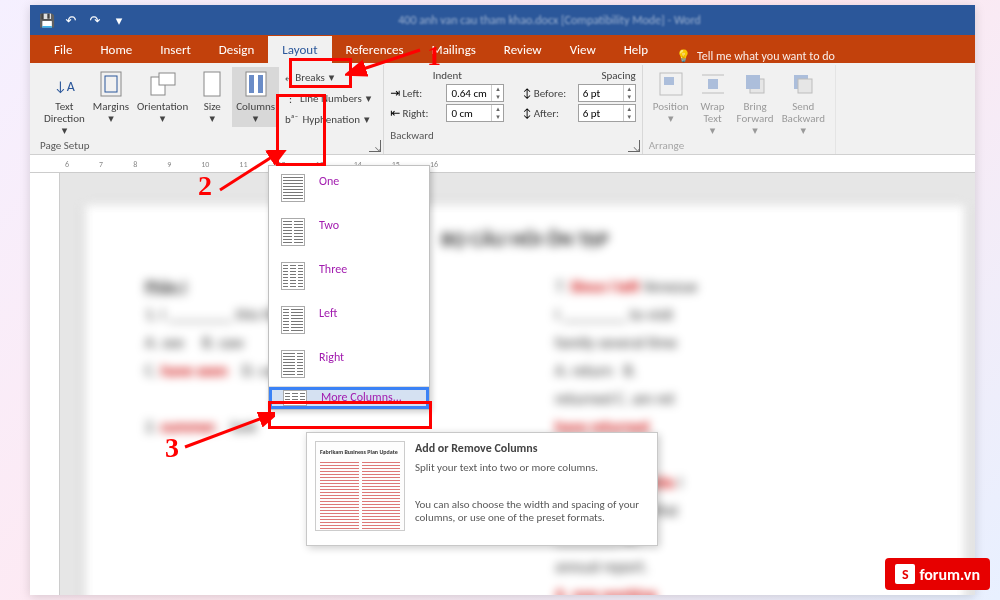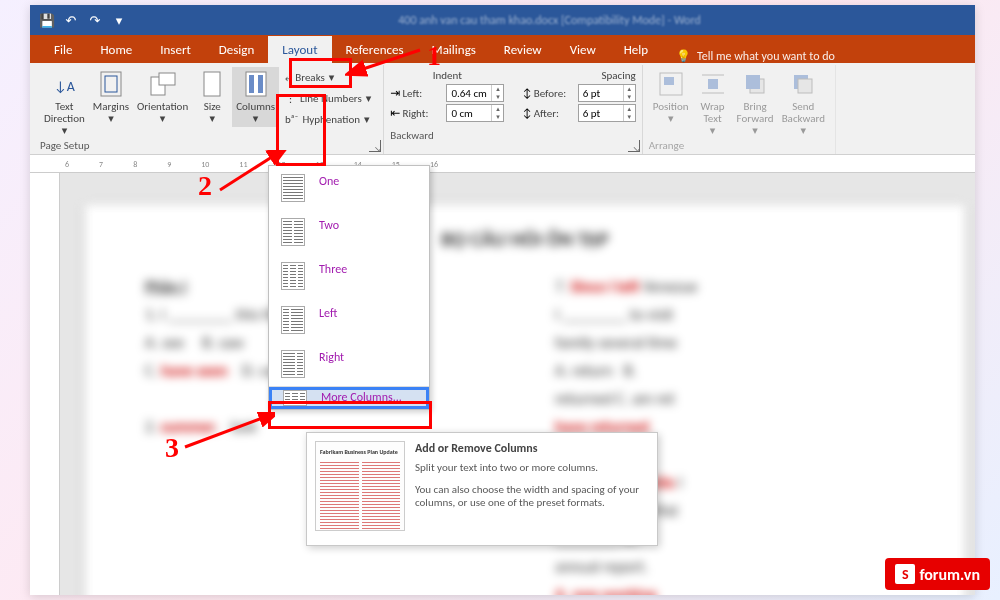--- a/index.html
+++ b/index.html
@@ -538,21 +538,21 @@
 <div class="tooltip">
   <div class="tooltip-img">
     <div class="tt-title">Fabrikam Business Plan Update</div>
     <div class="tt-cols">
         <div class="tt-col"></div>
         <div class="tt-col"></div>
       </div>
   </div>
   <div class="tooltip-text">
     <div class="tt-head">Add or Remove Columns</div>
-    <div style="margin-bottom:9px">Split your text into two or more columns.</div>
+    <div style="margin-bottom:24px">Split your text into two or more columns.</div>
     <div>You can also choose the width and spacing of your columns, or use one of the preset formats.</div>
   </div>
 </div>
 
 <div class="red-box" style="left:289px;top:58px;width:63px;height:30px"></div>
 <div class="red-box" style="left:276px;top:94px;width:50px;height:72px"></div>
 <div class="red-box" style="left:268px;top:401px;width:164px;height:28px"></div>
 
 <div class="annotation" style="left:427px;top:40px">1</div>
 <div class="annotation" style="left:198px;top:170px">2</div>

